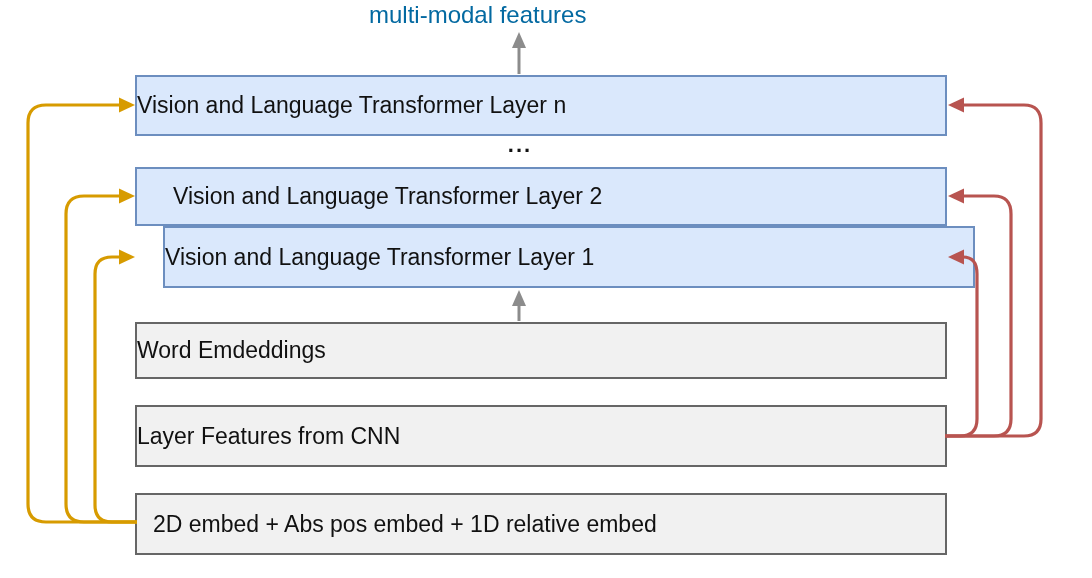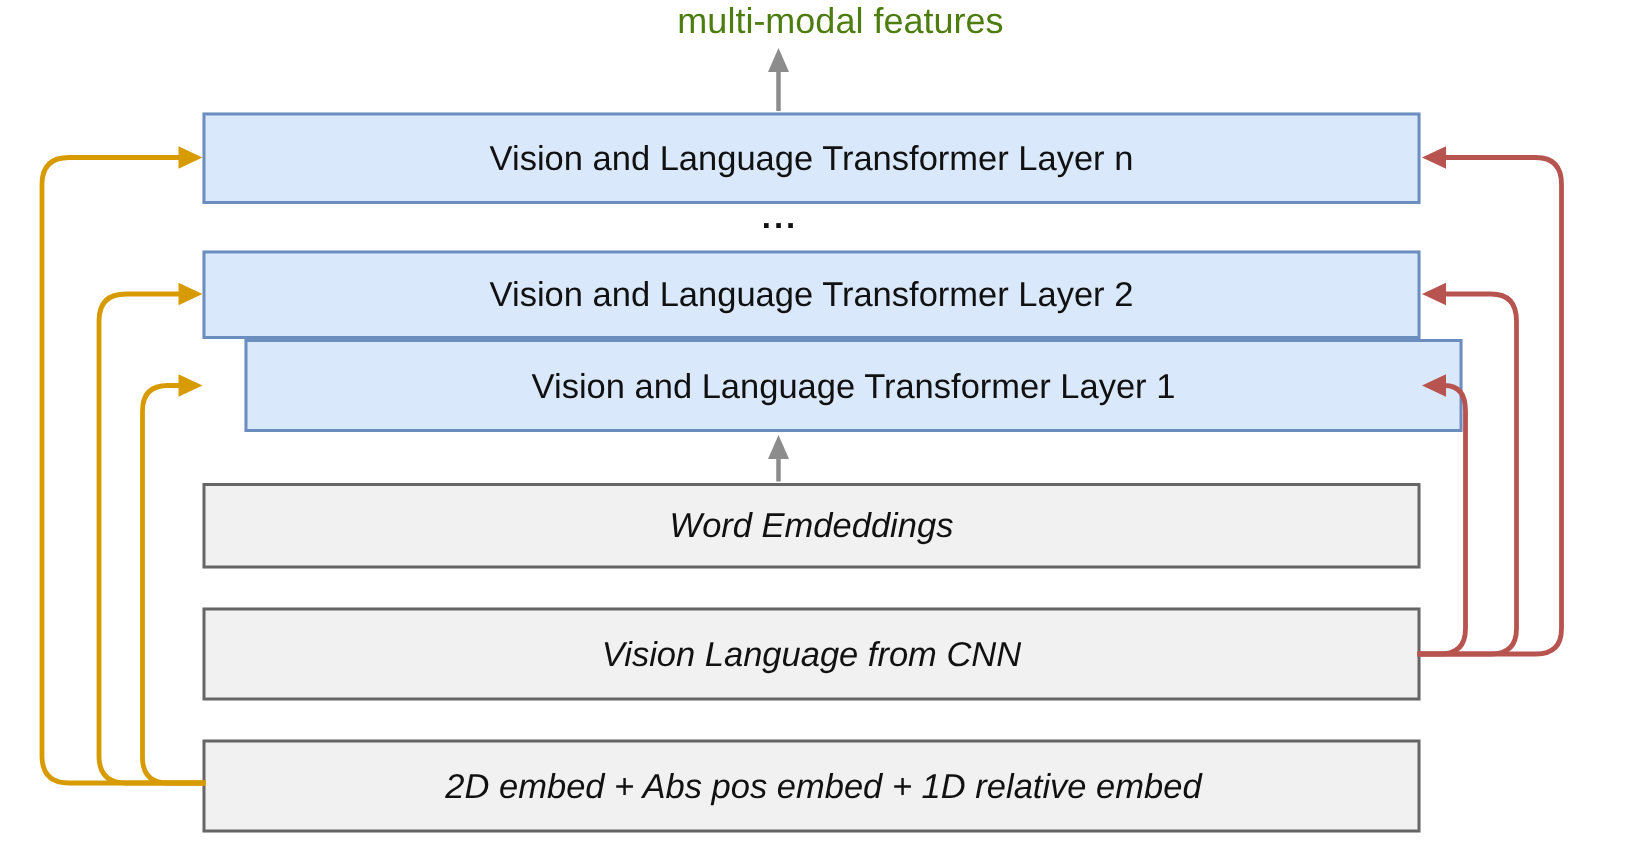--- a/index.html
+++ b/index.html
@@ -11,49 +11,48 @@
     font-family: "Liberation Sans", sans-serif;
     overflow: hidden;
   }
   .box {
     position: absolute;
     left: 135px;
     width: 812px;
     box-sizing: border-box;
     display: flex;
     align-items: center;
-    justify-content: center;
+    justify-content: flex-start;
     text-align: center;
     font-size: 23px;
     color: #111111;
   }
   .layer-box {
     background: var(--layer-fill);
     border: 2.5px solid var(--layer-border);
   }
   .input-box {
     background: var(--input-fill);
     border: 2.5px solid var(--input-border);
-    font-style: italic;
   }
   #layer-n   { top: 75px;  height: 61px; }
-  #layer-2   { top: 167px; height: 59px; }
+  #layer-2   { top: 167px; height: 59px; padding-left: 36px; }
   #layer-1   { top: 226px; height: 62px; margin-left: 28px; }
   #word-emb  { top: 322px; height: 57px; }
   #vision-f  { top: 405px; height: 62px; }
   #pos-emb   { top: 493px; height: 62px; padding-left: 16px; }
 
   #output-label {
     position: absolute;
     left: 369px;
     top: 1px;
     width: 300px;
-    text-align: right;
+    text-align: left;
     font-size: 24px;
-    color: #4d7c0f;
+    color: #0369a1;
   }
   #ellipsis {
     position: absolute;
     left: 490px;
     top: 134px;
     width: 60px;
     text-align: center;
     font-size: 22px;
     font-weight: bold;
     letter-spacing: 2px;
@@ -96,21 +95,21 @@
 
   <div class="box layer-box" id="layer-1">
     <span>Vision and Language Transformer Layer 1</span>
   </div>
 
   <div class="box input-box" id="word-emb">
     <span>Word Emdeddings</span>
   </div>
 
   <div class="box input-box" id="vision-f">
-    <span>Vision Language from CNN</span>
+    <span>Layer Features from CNN</span>
   </div>
 
   <div class="box input-box" id="pos-emb">
     <span>2D embed + Abs pos embed + 1D relative embed</span>
   </div>
 
   <svg id="arrow-layer" width="1092" height="578" viewBox="0 0 1092 578">
 
     <g>
       <line class="gray-line" x1="519" y1="74" x2="519" y2="47"></line>

